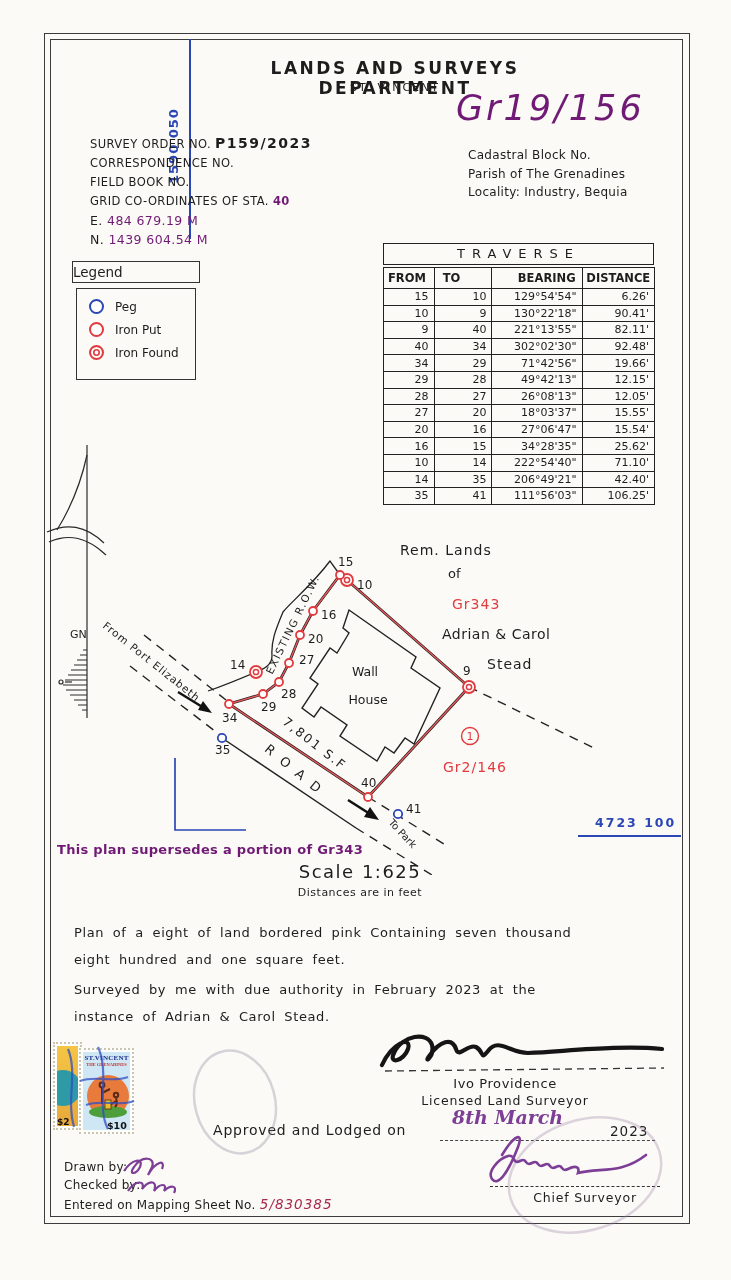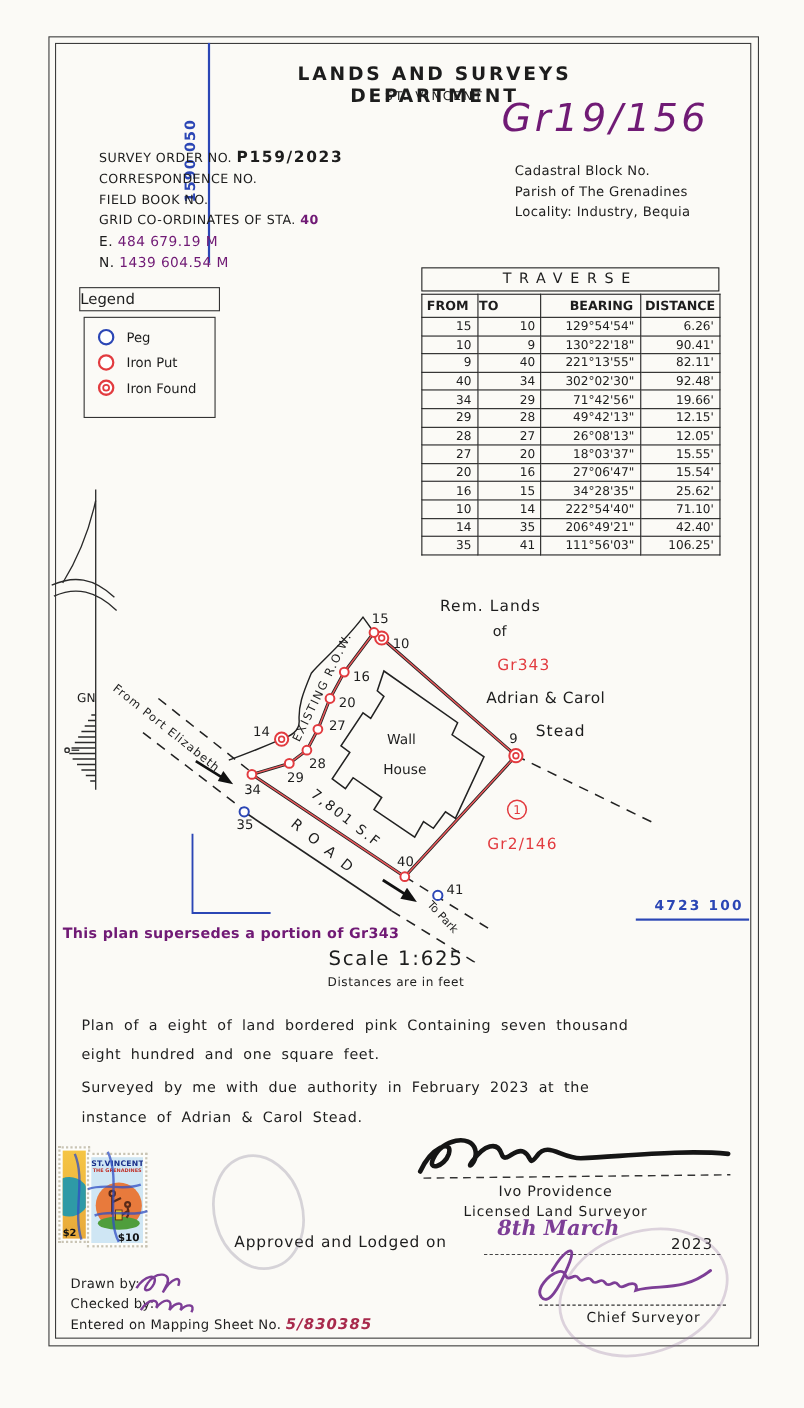--- a/index.html
+++ b/index.html
@@ -28,42 +28,42 @@
   .sym{width:11px;height:11px;border-radius:50%;display:inline-block;flex:0 0 auto;background:#fff;}
   .peg-blue-circle{border:2.2px solid #2b46b5;}
   .iron-put-red-circle{border:2.2px solid #e23b3f;}
   .iron-found-red-double-circle{border:2px solid #e23b3f;box-shadow:inset 0 0 0 2px #fff, inset 0 0 0 3.6px #e23b3f;}
   .trav-title{width:269px;height:20px;border:1.6px solid #222;text-align:center;font-size:13px;letter-spacing:7px;line-height:20px;margin-bottom:2px;}
   table.trav{border-collapse:collapse;width:272px;}
   table.trav th, table.trav td{border:1.4px solid #222;white-space:nowrap;}
   table.trav th{font-size:11.5px;font-weight:600;height:18px;}
   table.trav td{font-size:11px;height:15.6px;padding:0 5px;}
   th.h0{text-align:left;padding-left:4px;width:50px;}
-  th.h1{text-align:left;padding-right:24px;width:44px;}
+  th.h1{text-align:center;padding-right:24px;width:44px;}
   th.h2{text-align:right;padding-right:6px;width:96px;}
   th.h3{text-align:center;width:74px;}
   td.c0,td.c1{text-align:right;padding-right:12px;}
   td.c2{text-align:right;padding-right:8px;}
   td.c3{text-align:right;padding-right:6px;}
   .note-red{font-size:13px;font-weight:600;letter-spacing:0.3px;}
   .scale{font-size:18px;letter-spacing:1.5px;text-align:center;}
   .scale-note{font-size:11px;letter-spacing:0.5px;text-align:center;}
   .para{font-size:13px;line-height:27px;letter-spacing:0.6px;word-spacing:4px;white-space:nowrap;}
   .signame{font-size:13px;text-align:center;letter-spacing:0.6px;}
   .sigtitle{font-size:12.5px;text-align:center;letter-spacing:0.8px;}
   .approve{font-size:14px;letter-spacing:0.8px;white-space:nowrap;}
   .hand-date{font-size:19px;font-style:italic;font-weight:600;font-family:"DejaVu Serif",serif;}
   .smallrow{font-size:12px;letter-spacing:0.3px;white-space:nowrap;}
-  .mapval{color:#a82a4c;font-weight:700;font-style:italic;font-size:13.5px;letter-spacing:1px;margin-top:18px;}
+  .mapval{color:#a82a4c;font-weight:400;font-style:italic;font-size:13.5px;letter-spacing:1px;margin-top:18px;}
   .dashline{border-top:1.6px dashed #444;}
   .stamp-outer{background:#fdfdfa;border:2px dotted #c9c4b4;box-sizing:border-box;}
   .stamp2-inner{position:absolute;inset:2px;background:linear-gradient(#f5c544,#e8a93a);overflow:hidden;}
   .stamp2-circle{position:absolute;left:-12px;top:24px;width:36px;height:36px;border-radius:50%;background:#2e9aa6;}
   .stamp-val{position:absolute;left:2px;bottom:1px;font-size:9px;font-weight:700;color:#111;}
-  .stamp10-inner{position:absolute;inset:2px;background:#cfe6f4;overflow:hidden;}
+  .stamp10-inner{position:absolute;inset:2px;background:#cfe6f4;overflow:hidden;font-family:Liberation Serif, serif;}
   .stamp10-country{position:absolute;top:2px;left:0;right:0;text-align:center;font-size:7px;font-weight:700;color:#1a2f8a;letter-spacing:0.2px;}
   .stamp10-sub{position:absolute;top:10px;left:0;right:0;text-align:center;font-size:4.5px;font-weight:700;color:#c03028;}
   svg{display:block;}
   .noptr{pointer-events:none;}
 </style>
 </head>
 <body>
 
 <div class="page"></div>
 <div class="abs frame-outer"></div>

